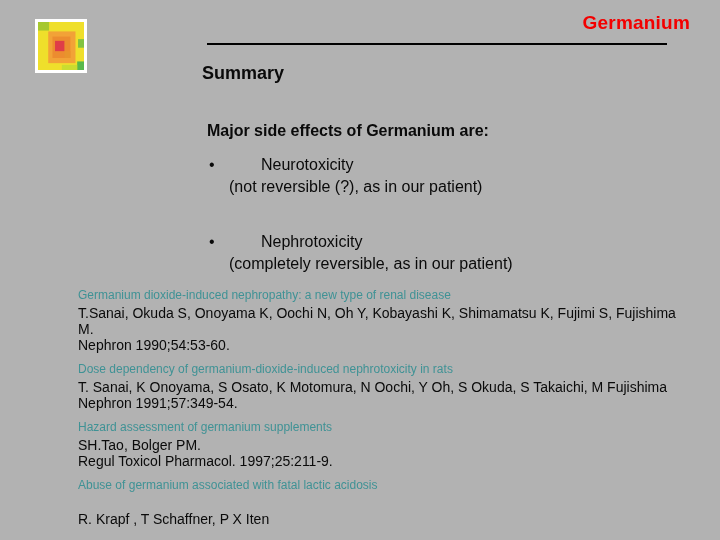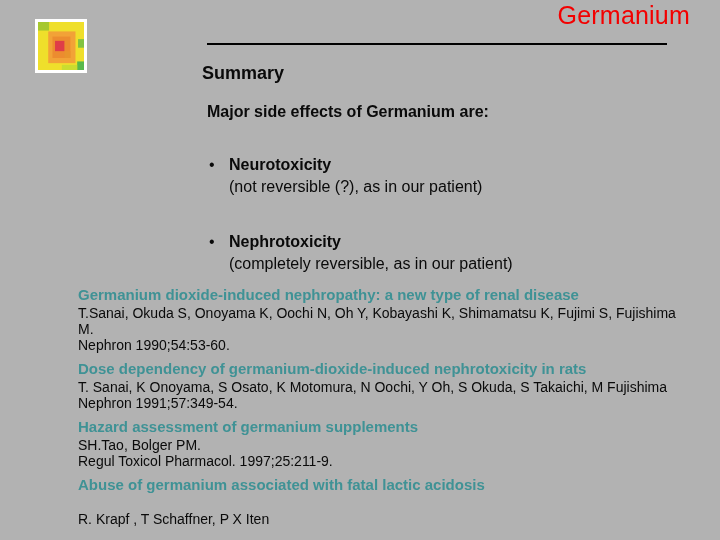--- a/index.html
+++ b/index.html
@@ -18,58 +18,58 @@
   
   .logo {
     position:absolute; left:35px; top:19px;
     width:46px; height:48px;
     background:#ffffff; padding:3px;
   }
   .logo svg { display:block; width:46px; height:48px; }
 
   
   .slide-title {
-    position:absolute; top:1px; right:30px;
-    font-size:25px; font-weight:normal;
+    position:absolute; top:12px; right:30px;
+    font-size:19px; font-weight:bold;
     color:var(--title_red, #f30000);
     letter-spacing:0.2px;
   }
   .title-rule {
     position:absolute; left:207px; top:43px;
     width:460px; height:2px; background:#000;
   }
 
   
   .summary-heading {
     position:absolute; left:202px; top:63px;
     font-size:18px; font-weight:bold;text-align:center;
   }
   .intro {
-    position:absolute; left:207px; top:103px;
+    position:absolute; left:207px; top:122px;
     font-size:16px; font-weight:bold;
   }
   .bullets {
     position:absolute; left:207px; top:154px;
     list-style:none; margin:0; padding:0;
     font-size:16px; line-height:22px;
   }
   .bullets li { position:relative; padding-left:22px; margin-bottom:33px; }
   .bullet-glyph { position:absolute; left:2px; top:0; }
-  .bullet-term { font-weight:bold; }
+  .bullet-term { font-weight:normal;margin-left:32px; }
   .bullet-detail { font-weight:normal; }
 
   
   .refs {
     position:absolute; left:78px; top:287px; right:28px;
     display:flex; flex-direction:column; gap:8px;
   }
   .ref { line-height:16px; }
   .ref-title {
     color:var(--accent_teal, #3f9295);
-    font-size:15px; font-weight:bold;
+    font-size:12px; font-weight:normal;
     margin-bottom:2px;
   }
   .ref-authors, .ref-journal { font-size:14px; }
   .ref.last-gap .ref-authors { margin-top:18px; }
 </style>
 </head>
 <body>
 
 <div class="slide">
 

